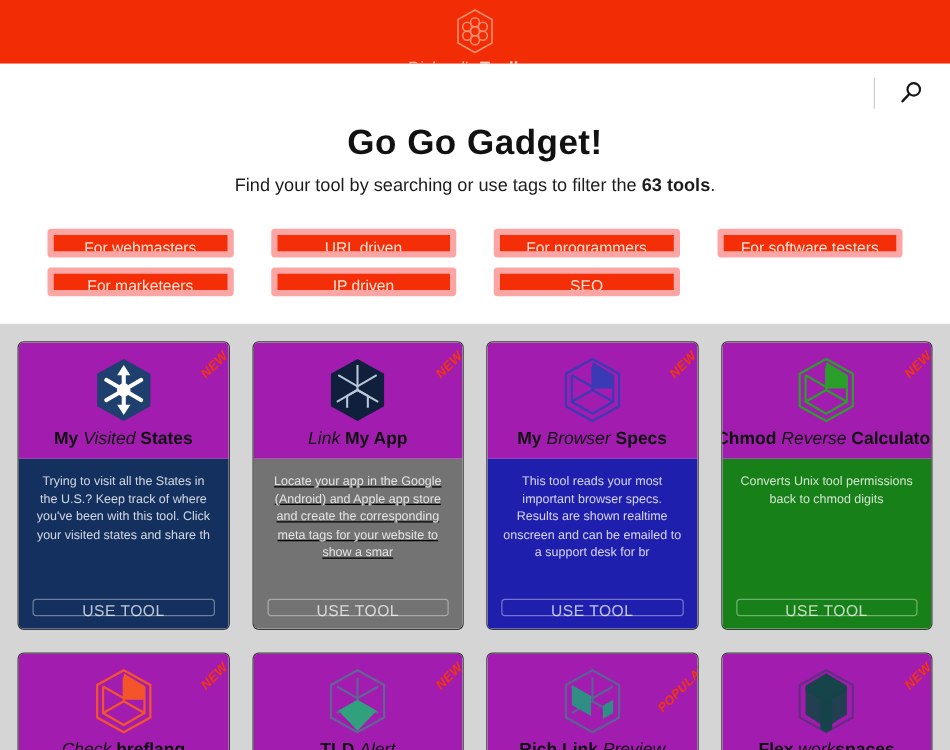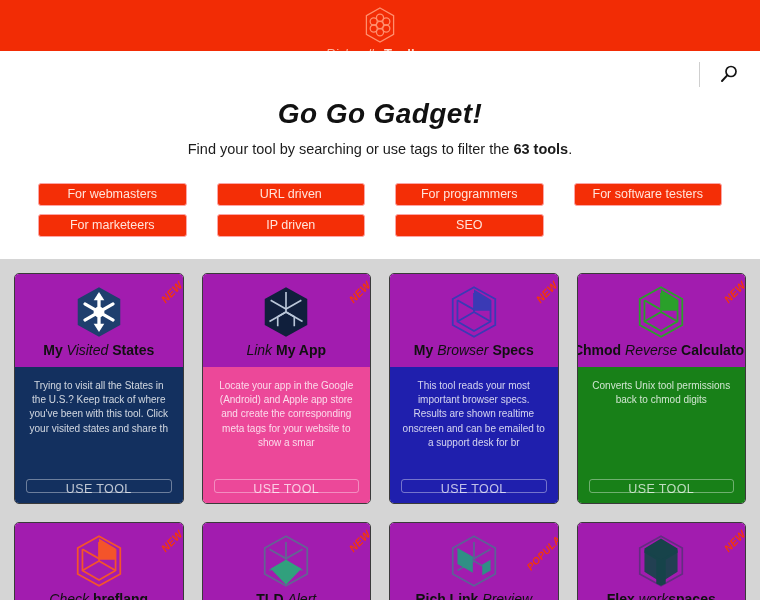--- a/index.html
+++ b/index.html
@@ -68,21 +68,20 @@
   }
 
   
   .hero {
     text-align: center;
     padding-top: 2px;
   }
   .hero-title {
     font-size: 28px;
     font-weight: 700;
-    font-style: italic;
     color: #111111;
     letter-spacing: .4px;
   }
   .hero-sub {
     margin-top: 11px;
     font-size: 14.5px;
     color: #1c1c1c;
   }
   .hero-sub .count { font-weight: 700; }
 
@@ -98,21 +97,21 @@
     row-gap: 8px;
   }
   .tag-btn {
     height: 23px;
     line-height: 21px;
     text-align: center;
     font-size: 12.5px;
     border-radius: 3px;
     background: #f42e06;
     color: #ffe4db;
-    border: 1px solid #fca5a5;
+    border: 5px solid #fca5a5;
     cursor: pointer;
     user-select: none;
     overflow: hidden;
     white-space: nowrap;
   }
   .tag-btn.is-active {
     background: #ffffff;
     color: #1a1a1a;
     font-weight: 700;
     border: 1px solid #f4764f;
@@ -291,21 +290,21 @@
             <g fill="none" stroke="#b9c6d8" stroke-width="1.4">
               <polyline points="20,5 20,22 6,30"></polyline>
               <polyline points="20,22 34,30"></polyline>
               <polyline points="7,12 20,19.5 33,12"></polyline>
               <polyline points="13,34 13,26 20,22"></polyline>
               <polyline points="27,34 27,26 20,22"></polyline>
             </g>
           </svg>
           <div class="card-title"><span class="t-italic">Link</span><span class="t-bold"> My App</span></div>
         </div>
-        <div class="card-body" style="background: #ec4899;">
+        <div class="card-body" style="background: #737373; text-decoration: underline;">
           <div class="card-desc">Locate your app in the Google (Android) and Apple app store and create the corresponding meta tags for your website to show a smar</div>
           <div class="card-cta">USE TOOL</div>
         </div>
       </div>
       <div class="tool-card">
         <div class="ribbon">NEW</div>
         <div class="card-top">
           <svg class="card-logo" viewBox="0 0 40 44">
             <g fill="none" stroke="#3a3ab5" stroke-width="1.5">
               <polygon points="20,1 38,11 38,33 20,43 2,33 2,11"></polygon>

